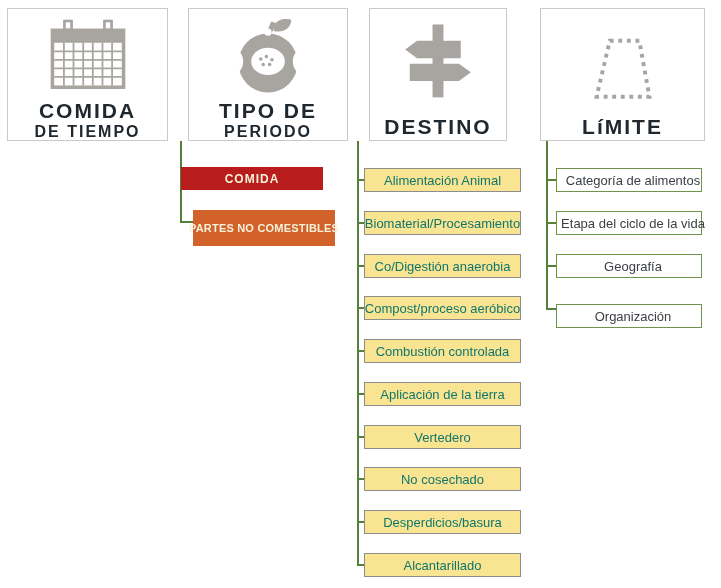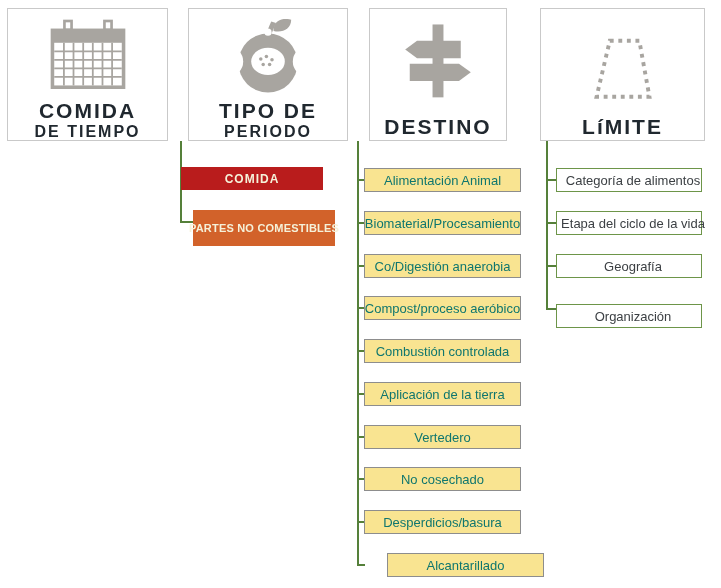--- a/index.html
+++ b/index.html
@@ -152,20 +152,20 @@
 
   <div class="child ybox" style="top:168px;">Alimentación Animal</div>
   <div class="child ybox" style="top:211px;">Biomaterial/Procesamiento</div>
   <div class="child ybox" style="top:254px;">Co/Digestión anaerobia</div>
   <div class="child ybox" style="top:296px;">Compost/proceso aeróbico</div>
   <div class="child ybox" style="top:339px;">Combustión controlada</div>
   <div class="child ybox" style="top:382px;">Aplicación de la tierra</div>
   <div class="child ybox" style="top:425px;">Vertedero</div>
   <div class="child ybox" style="top:467px;">No cosechado</div>
   <div class="child ybox" style="top:510px;">Desperdicios/basura</div>
-  <div class="child ybox" style="top:553px;margin-left:23px;">Alcantarillado</div>
+  <div class="child ybox" style="top:553px;">Alcantarillado</div>
 
   <div class="child gbox" style="top:168px;">Categoría de alimentos</div>
   <div class="child gbox" style="top:211px;">Etapa del ciclo de la vida</div>
   <div class="child gbox" style="top:254px;">Geografía</div>
   <div class="child gbox" style="top:304px;">Organización</div>
 
 </div>
 
 </body></html>

